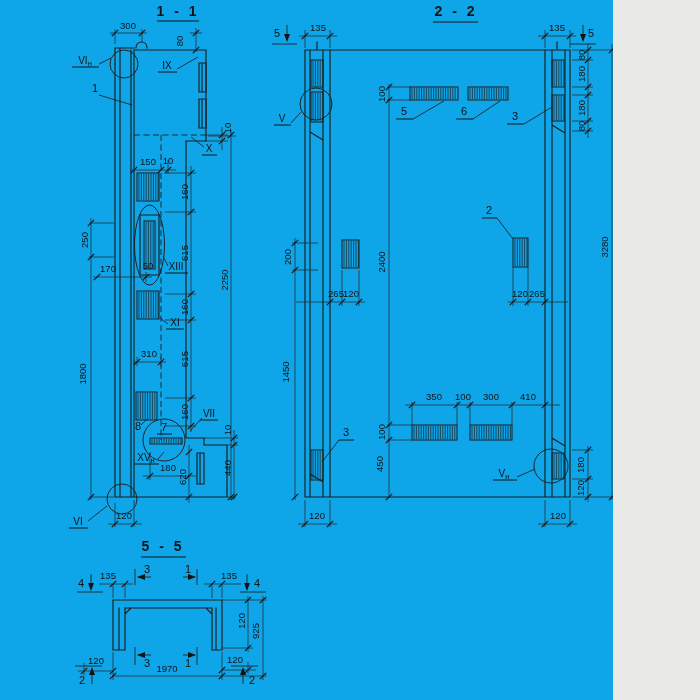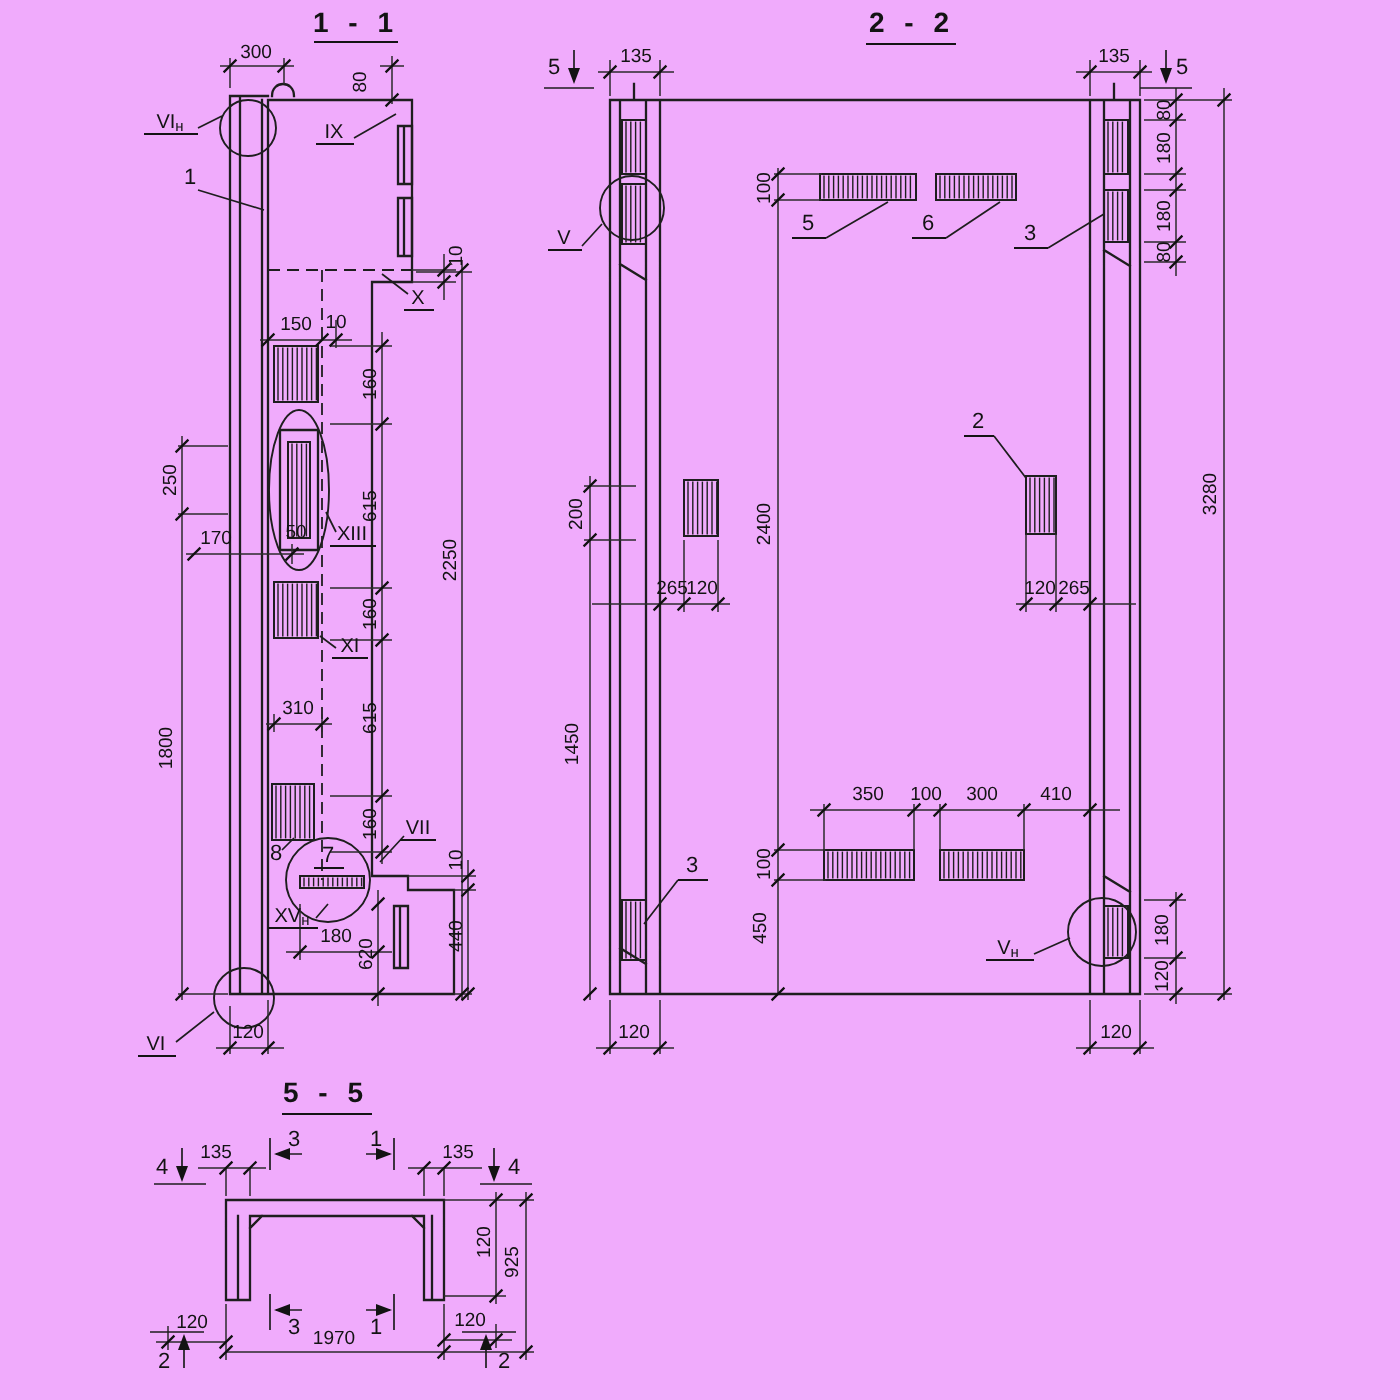--- a/index.html
+++ b/index.html
@@ -1,16 +1,16 @@
 <!DOCTYPE html>
 <html><head>
 <meta charset="utf-8">
 <style>
   html,body{margin:0;padding:0;background:#e9e9e7;}
-  .sheet{width:700px;height:700px;background:#f0abfc;position:relative;overflow:hidden;
+  .sheet{width:613px;height:700px;background:#0ea5e9;position:relative;overflow:hidden;
          font-family:"Liberation Sans",sans-serif;}
   svg{display:block}
   .ln{stroke:#1e1e1e;stroke-width:1.15;fill:none;stroke-linecap:square}
   .dash{stroke:#1e1e1e;stroke-width:.9;fill:none;stroke-dasharray:6 3.5}
   .dim{stroke:#2b2b2b;stroke-width:.75;fill:none}
   .ldr{stroke:#1e1e1e;stroke-width:.85;fill:none}
   .u{stroke:#141414;stroke-width:1;fill:none}
   .tick{stroke:#111;stroke-width:1.1}
   .hatch{stroke:#1e1e1e;stroke-width:1;fill:none}
   .hatchlines line{stroke:#1e1e1e;stroke-width:.7}

